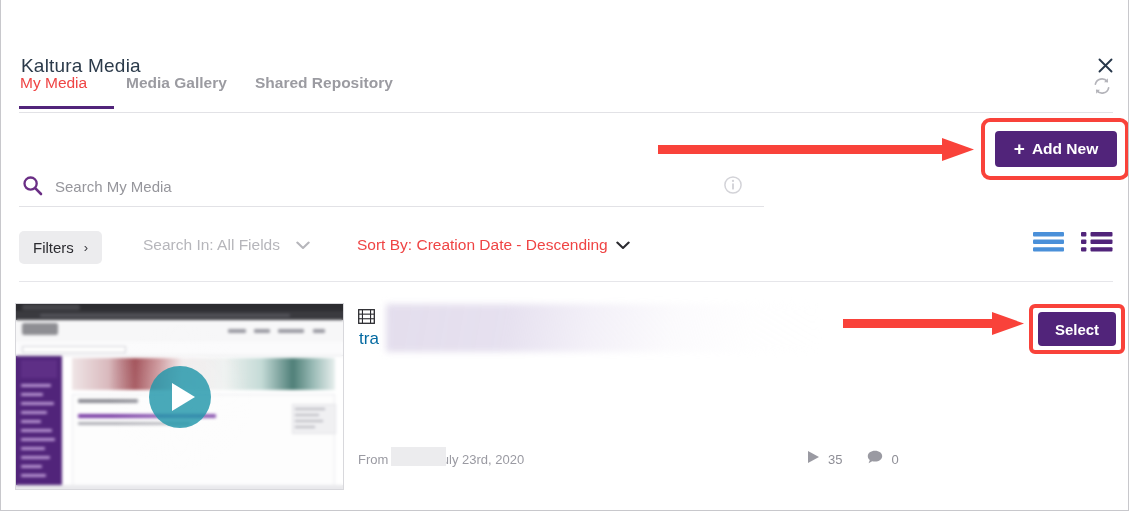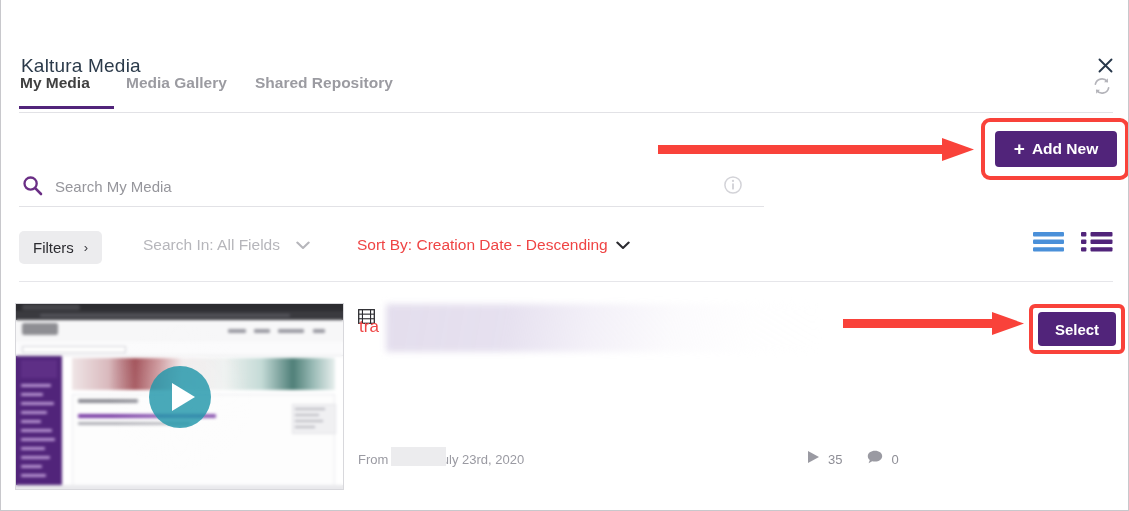--- a/index.html
+++ b/index.html
@@ -41,21 +41,21 @@
   
   #tabbar {
     position: absolute; left: 0; top: 56px;
     width: 100%; height: 57px;
   }
   .tab {
     position: absolute; top: 18px;
     font-size: 15.5px; white-space: nowrap;
     cursor: pointer; font-weight: 400;
   }
-  .tab.active { color: #404040; font-weight: 700; }
+  .tab.active { color: #ef4444; font-weight: 400; }
   .tab.inactive { color: #9b9ba1; font-weight: 700; }
   #tab-underline {
     position: absolute; left: 18px; top: 106px;
     width: 95px; height: 3px; background: #51247a;
   }
   #tabbar-divider {
     position: absolute; left: 18px; top: 112px;
     width: 1094px; height: 1px; background: #e2e2e6;
   }
   #refresh-icon {
@@ -207,22 +207,22 @@
     transform: translate(-50%,-50%);
     width: 150px; height: 150px; border-radius: 50%;
     background: radial-gradient(circle, rgba(255,255,255,.30) 0%, rgba(255,255,255,0) 68%);
     pointer-events: none;
   }
 
   
   #media-info { position: absolute; left: 357px; top: 8px; width: 470px; height: 187px; }
   #film-icon { position: absolute; left: 0; top: 6px; width: 17px; height: 15px; }
   #media-title {
-    position: absolute; left: 1px; top: 14px;
-    font-size: 17px; color: #ef4444; white-space: nowrap; cursor: pointer;
+    position: absolute; left: 1px; top: 26px;
+    font-size: 17px; color: #0369a1; white-space: nowrap; cursor: pointer;
   }
   #title-redaction {
     position: absolute; left: 28px; top: 1px;
     width: 432px; height: 48px;
     background: linear-gradient(100deg, rgba(226,220,236,.95) 0%, rgba(228,222,238,.92) 28%, rgba(238,234,245,.72) 47%, rgba(247,245,250,.45) 66%, rgba(252,251,253,.25) 84%, rgba(255,255,255,0) 100%);
     filter: blur(3px);
     pointer-events: none;
   }
 
   #media-meta {

